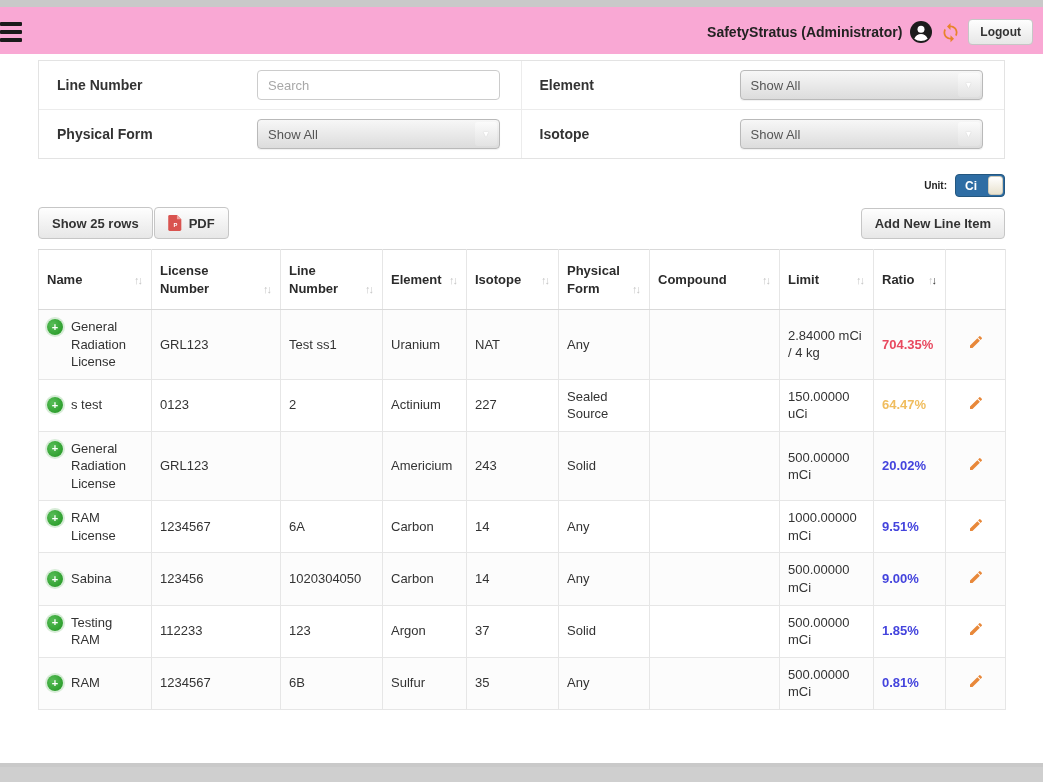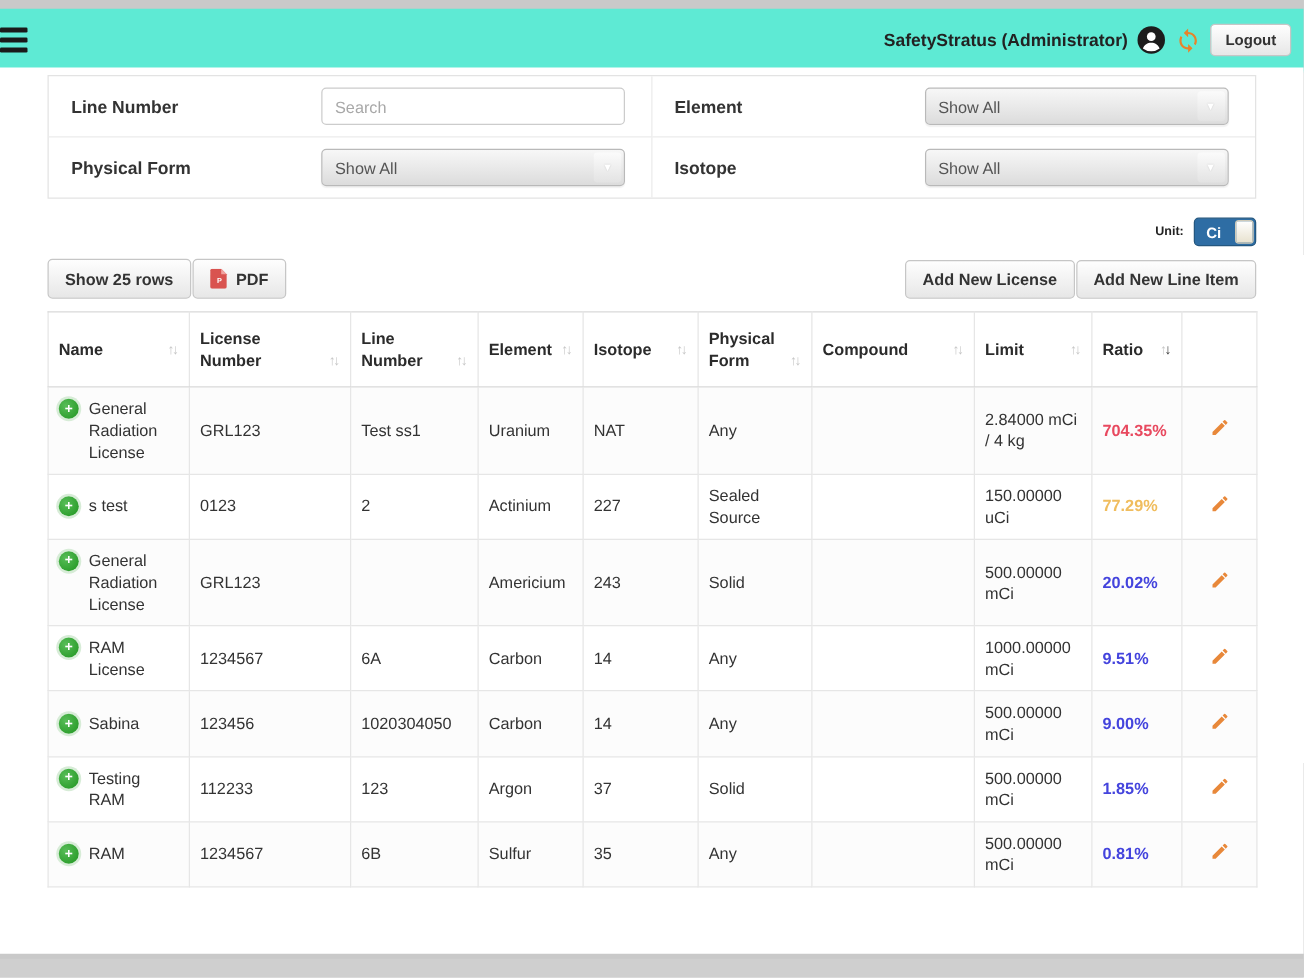--- a/index.html
+++ b/index.html
@@ -3,21 +3,21 @@
 <meta charset="utf-8">
 <style>
   * { margin:0; padding:0; box-sizing:border-box; }
   html,body { width:1043px; height:782px; overflow:hidden; }
   body { font-family:"Liberation Sans", sans-serif; background:#c9c9c9; }
   .app { width:1043px; height:782px; position:relative; background:#c9c9c9; }
 
   
   .topbar {
     position:absolute; top:7px; left:0; right:0; height:51px;
-    background:#5eead4; border-bottom:1px solid #d2d2d2;
+    background:#f9a8d4; border-bottom:1px solid #d2d2d2;
     display:flex; align-items:center; justify-content:space-between;
     padding:0 10px 0 0;
   }
   .hamburger { width:22px; height:20px; margin-left:0; display:flex; flex-direction:column; justify-content:space-between; cursor:pointer; }
   .hamburger span { display:block; height:4px; background:#1a1a1a; border-radius:1px; }
   .topbar-right { display:flex; align-items:center; gap:7px; }
   .user-label { font-size:14px; font-weight:bold; color:#222; }
   .icon-btn { display:inline-flex; align-items:center; justify-content:center; cursor:pointer; }
 
   
@@ -190,21 +190,20 @@
             <svg width="15" height="16" viewBox="0 0 20 22">
               <path d="M2 0h10l6 6v14a2 2 0 0 1-2 2H2a2 2 0 0 1-2-2V2a2 2 0 0 1 2-2z" fill="#d9534f"></path>
               <path d="M12 0l6 6h-6z" fill="#f1a3a0"></path>
               <text x="10" y="16" font-size="8" fill="#fff" text-anchor="middle" font-family="Liberation Sans, sans-serif" font-weight="bold">P</text>
             </svg>
           </span>
           <span>PDF</span>
         </button>
       </div>
       <div class="toolbar-group">
-        <button class="btn">Add New License</button>
         <button class="btn">Add New Line Item</button>
       </div>
     </div>
 
     <table>
       <colgroup>
         <col class="c-name">
           <col class="c-lic">
           <col class="c-line">
           <col class="c-elem">
@@ -309,21 +308,21 @@
         <span>s test</span>
       </div>
     </td>
     <td>0123</td>
     <td>2</td>
     <td>Actinium</td>
     <td>227</td>
     <td>Sealed Source</td>
     <td></td>
     <td>150.00000 uCi</td>
-    <td><span class="ratio-val" style="color: rgb(240, 189, 94);">77.29%</span></td>
+    <td><span class="ratio-val" style="color: rgb(240, 189, 94);">64.47%</span></td>
     <td class="edit-td">
       <span class="edit-icon">
         <svg width="16" height="16" viewBox="0 0 24 24" fill="#e8883a">
           <path d="M3 17.25V21h3.75L17.81 9.94l-3.75-3.75L3 17.25zM20.71 7.04a.996.996 0 0 0 0-1.41l-2.34-2.34a.996.996 0 0 0-1.41 0l-1.83 1.83 3.75 3.75 1.83-1.83z"></path>
         </svg>
       </span>
     </td>
   </tr>
           <tr>
     <td>

